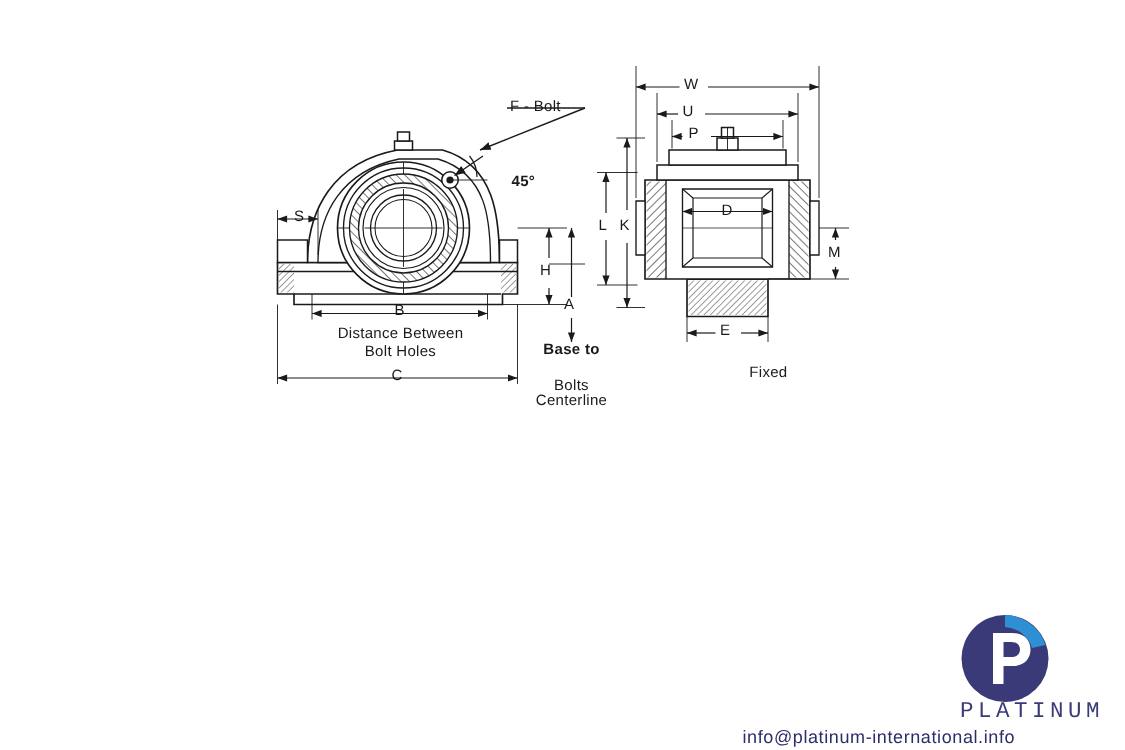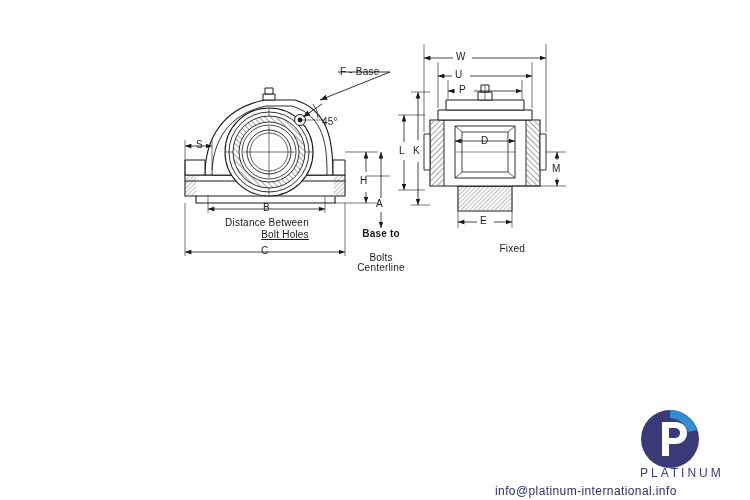--- a/index.html
+++ b/index.html
@@ -30,23 +30,24 @@
     letter-spacing: 0.2px;
   }
   .lbl.center { text-align: center; }
   svg { display: block; }
   .wm-text {
     position: absolute;
     font-family: "Liberation Sans", sans-serif;
     color: #2d2d6a;
   }
   .wm-platinum {
-    font-size: 12px;
+    font-size: 15px;
     letter-spacing: 3px;
     color: #3a3a78;
+    font-family: Liberation Mono, monospace;
   }
   .wm-url {
     font-size: 12px;
     letter-spacing: 0.4px;
     color: #2d2d6a;
   }
 </style>
 </head>
 <body>
 
@@ -203,39 +204,39 @@
       <line x1="557" y1="178" x2="557" y2="186" stroke="#1a1a1a" stroke-width="0.8" marker-end="url(#arrEnd)"></line>
 
       <line x1="458" y1="211" x2="458" y2="228" stroke="#1a1a1a" stroke-width="0.6"></line>
       <line x1="512" y1="211" x2="512" y2="228" stroke="#1a1a1a" stroke-width="0.6"></line>
       <line x1="458" y1="222" x2="477" y2="222" stroke="#1a1a1a" stroke-width="0.8" marker-start="url(#arrStart)"></line>
       <line x1="494" y1="222" x2="512" y2="222" stroke="#1a1a1a" stroke-width="0.8" marker-end="url(#arrEnd)"></line>
 
     </g>
   </svg>
 
-  <div class="lbl" style="left:340px; top:66px;">F - Base</div>
-  <div class="lbl" style="left:322px; top:116px;">45°</div>
+  <div class="lbl" style="left:340px; top:66px;">F - Bolt</div>
+  <div class="lbl" style="left:341px; top:116px;font-weight:bold;">45°</div>
   <div class="lbl" style="left:196px; top:139px;">S</div>
   <div class="lbl" style="left:263px; top:202px;">B</div>
   <div class="lbl" style="left:360px; top:175px;">H</div>
   <div class="lbl" style="left:376px; top:198px;">A</div>
   <div class="lbl" style="left:261px; top:245px;">C</div>
   <div class="lbl" style="left:399px; top:145px;">L</div>
   <div class="lbl" style="left:413px; top:145px;">K</div>
 
   <div class="lbl" style="left:456px; top:51px;">W</div>
   <div class="lbl" style="left:455px; top:69px;">U</div>
   <div class="lbl" style="left:459px; top:84px;">P</div>
   <div class="lbl" style="left:481px; top:135px;">D</div>
   <div class="lbl" style="left:552px; top:163px;">M</div>
   <div class="lbl" style="left:480px; top:215px;">E</div>
 
   <div class="lbl center" style="left:202px; top:217px; width:130px;">Distance Between</div>
-  <div class="lbl center" style="left:220px; top:229px; width:130px;text-decoration:underline;">Bolt Holes</div>
+  <div class="lbl center" style="left:202px; top:229px; width:130px;">Bolt Holes</div>
 
   <div class="lbl center" style="left:341px; top:228px; width:80px;font-weight:bold;">Base to</div>
   <div class="lbl center" style="left:341px; top:240px; width:80px;margin-top:22px;">Centerline</div>
   <div class="lbl center" style="left:341px; top:252px; width:80px;">Bolts</div>
 
   <div class="lbl center" style="left:445px; top:243px; width:80px;text-align:right;">Fixed</div>
 
   <div style="position:absolute; left:640px; top:408px;">
     <svg width="60" height="62" viewBox="0 0 60 62">
       <circle cx="30" cy="31" r="29" fill="#3a3a78"></circle>

